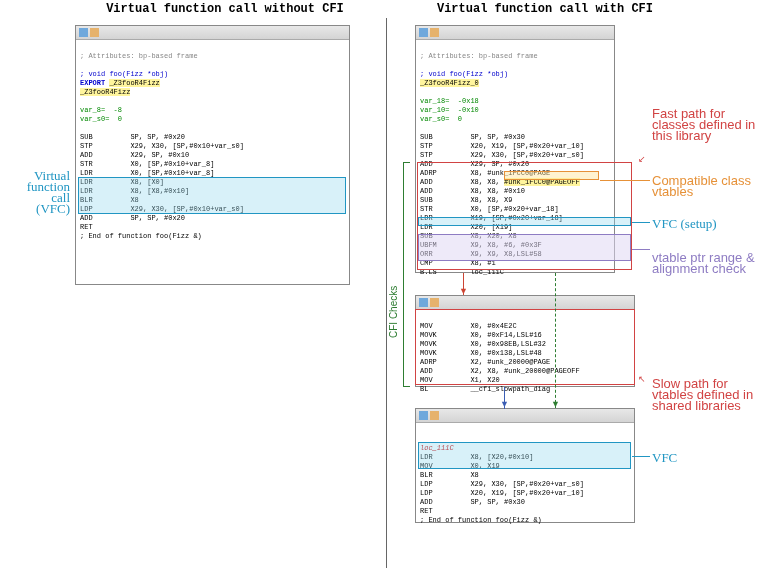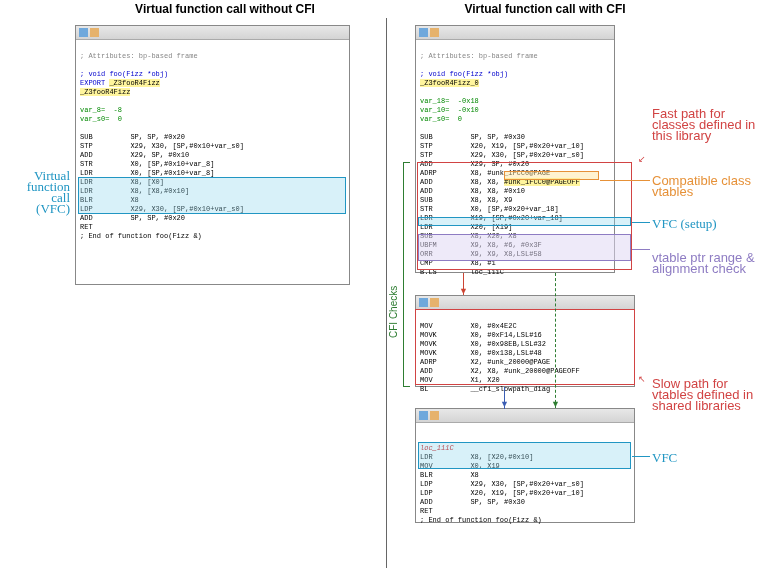--- a/index.html
+++ b/index.html
@@ -1,25 +1,25 @@
 <!DOCTYPE html>
 <html><head>
 <meta charset="utf-8">
 <style>
 * { margin:0; padding:0; box-sizing:border-box; }
 body { font-family: Arial, sans-serif; background:#fff; width:768px; height:572px; position:relative; overflow:hidden; }
-.h1 { font-size:12px; font-weight:bold; text-align:center; position:absolute; }
+.h1 { font-size:12px; font-weight:bold; text-align:center; position:absolute;font-family:Liberation Mono, monospace; }
 .pane { position:absolute; border:1px solid #888; background:#fff; }
 .titlebar { height:14px; background: linear-gradient(#e8e8e8,#d4d4d4); border-bottom:1px solid #aaa; display:flex; align-items:center; padding:0 3px; }
 .ticon { width:9px; height:9px; margin-right:2px; background:#6fa8dc; display:inline-block; }
 .ticon2 { background:#e6b26c; }
 .code { font-family:'Courier New',monospace; font-size:7px; line-height:9px; padding:3px 4px; white-space:pre; }
 .cmt { color:#888; }
 .kw-void { color:#0000cc; }
-.kw-export { color:#0000cc; font-weight:normal; }
+.kw-export { color:#0000cc; font-weight:bold; }
 .fn-hl { background:#fff59d; }
 .num { color:#008800; }
 .kw-red { color:#cc0000;font-style:italic; }
 .box-cyan { position:absolute; border:1px solid #2196c3; background:rgba(144,214,238,0.35); pointer-events:none; }
 .box-red { position:absolute; border:1.5px solid #d14343; pointer-events:none; }
 .box-orange { position:absolute; border:1px solid #e69138; background:rgba(255,229,153,0.45); pointer-events:none; }
 .box-purple { position:absolute; border:1px solid #8e7cc3; background:rgba(221,214,243,0.5); pointer-events:none; }
 .label { position:absolute; font-size:13px; line-height:11px; font-family:Arial,sans-serif; }
 .lb-cyan { color:#2196c3;font-family:Liberation Serif, serif; }
 .lb-red { color:#d14343; }

